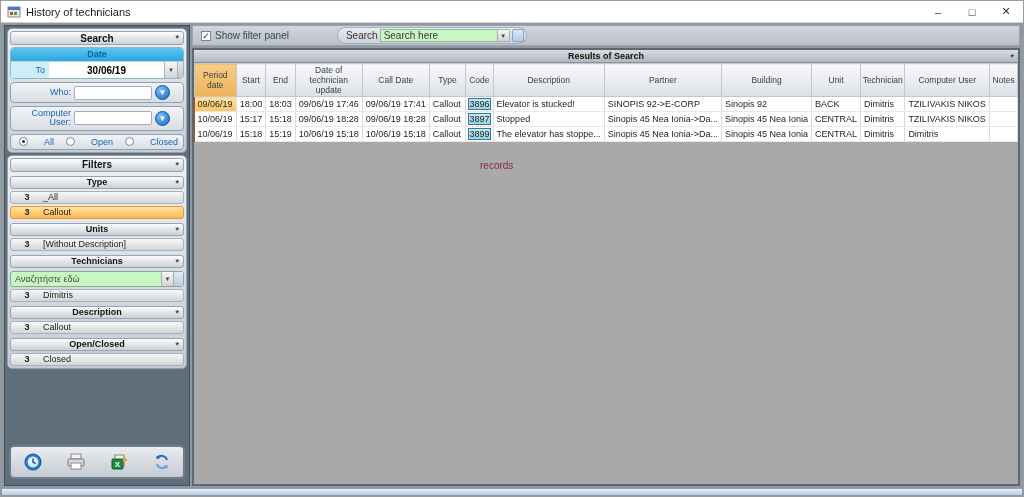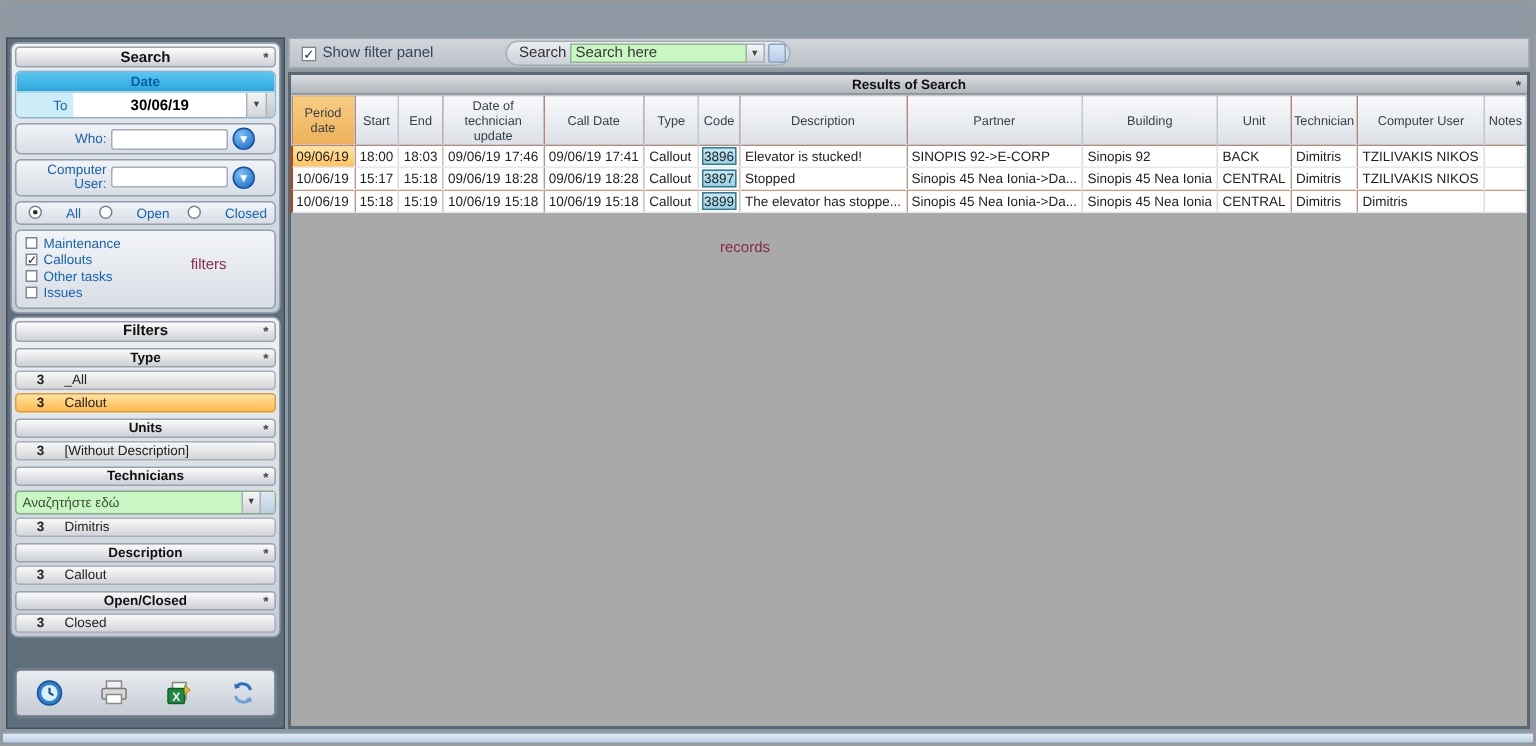--- a/index.html
+++ b/index.html
@@ -80,20 +80,34 @@
   td.sel { background:linear-gradient(#ffe3a6,#ffc35f); }
   td.codecell { padding:1px 2px; }
   .code-box { background:linear-gradient(#c4e8f4,#9cd2e4); border:1px solid #2e7d9a; text-align:center; font-size:9px; height:12px; line-height:11px; }
   .ann-records { position:absolute; left:286px; top:110px; }
 </style>
 </head>
 <body>
 
 <div class="window">
 
+  <div class="titlebar">
+    <svg width="14" height="14" viewBox="0 0 14 14">
+        <rect x="1" y="2" width="12" height="10" fill="#e8e8e8" stroke="#8a8a8a"></rect>
+        <rect x="1" y="2" width="12" height="3" fill="#4a7ac0"></rect>
+        <rect x="3" y="7" width="3" height="3" fill="#d04040"></rect>
+        <rect x="7" y="7" width="3" height="3" fill="#40a050"></rect>
+      </svg>
+    <span class="title">History of technicians</span>
+    <div class="win-controls">
+      <div class="win-btn">–</div>
+      <div class="win-btn">□</div>
+      <div class="win-btn">✕</div>
+    </div>
+  </div>
 
   <div class="content">
 
     <div class="sidebar">
 
       <div class="panel">
         <div class="panel-header">
           <span>Search</span>
           <span class="pin">*</span>
         </div>
@@ -128,39 +142,20 @@
           <div class="radio">
               <span class="dot"></span>
               <span>Open</span>
             </div>
           <div class="radio">
               <span class="dot"></span>
               <span>Closed</span>
             </div>
         </div>
 
-        <div class="check-group">
-          <div class="check">
-              <span class="box"></span>
-              <span>Maintenance</span>
-            </div>
-          <div class="check checked">
-              <span class="box"></span>
-              <span>Callouts</span>
-            </div>
-          <div class="check">
-              <span class="box"></span>
-              <span>Other tasks</span>
-            </div>
-          <div class="check">
-              <span class="box"></span>
-              <span>Issues</span>
-            </div>
-          <span class="ann ann-filters">filters</span>
-        </div>
       </div>
 
       <div class="panel">
         <div class="panel-header">
           <span>Filters</span>
           <span class="pin">*</span>
         </div>
 
         <div class="f-section-header">
           <span>Type</span>

